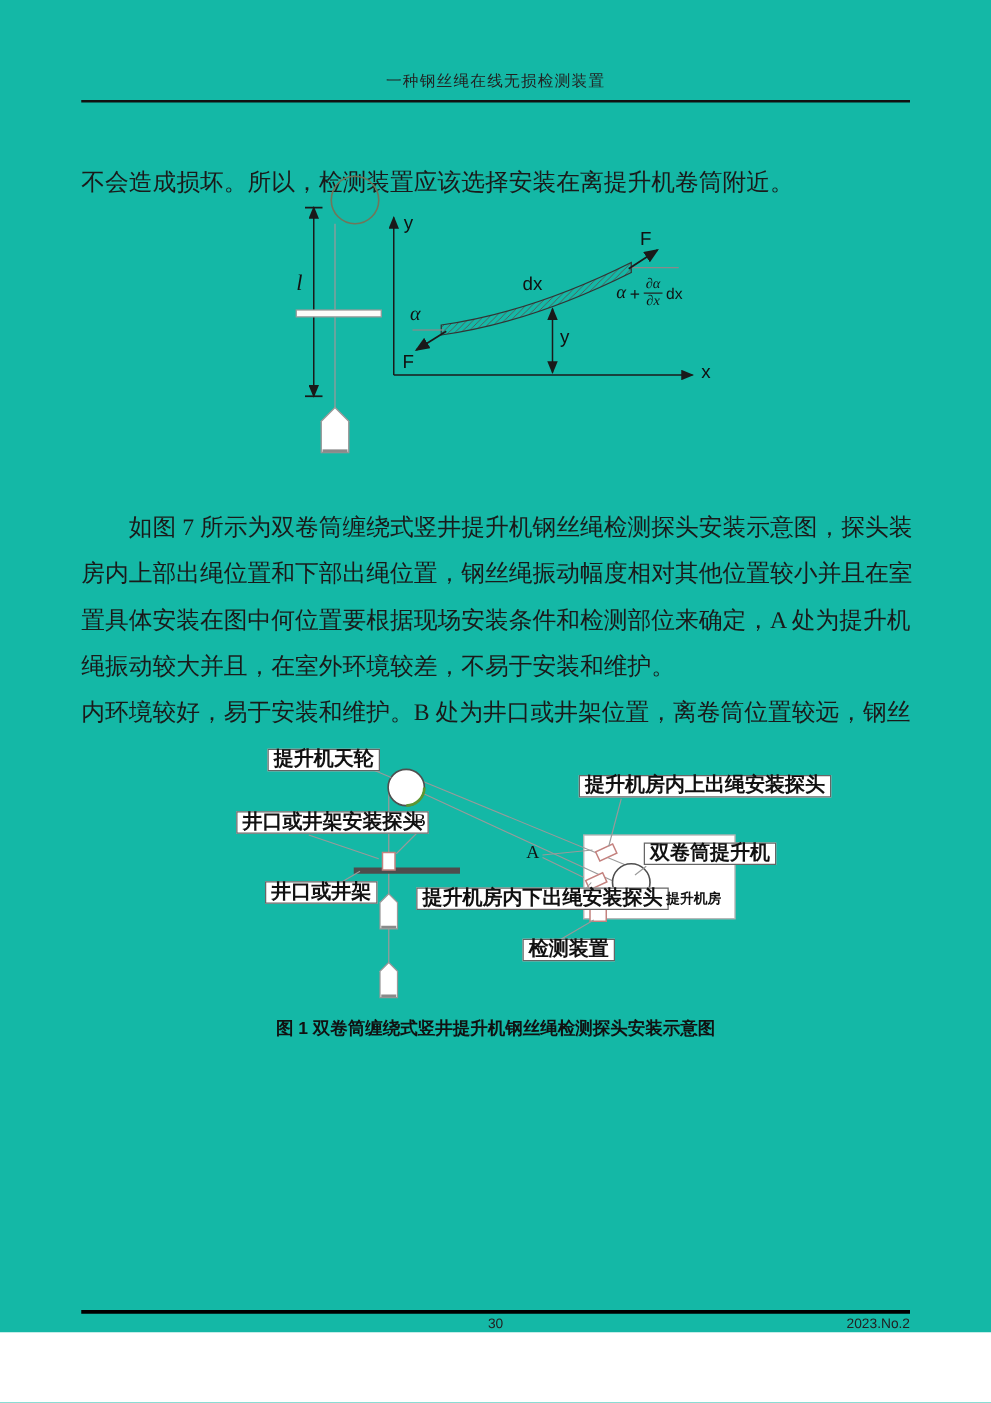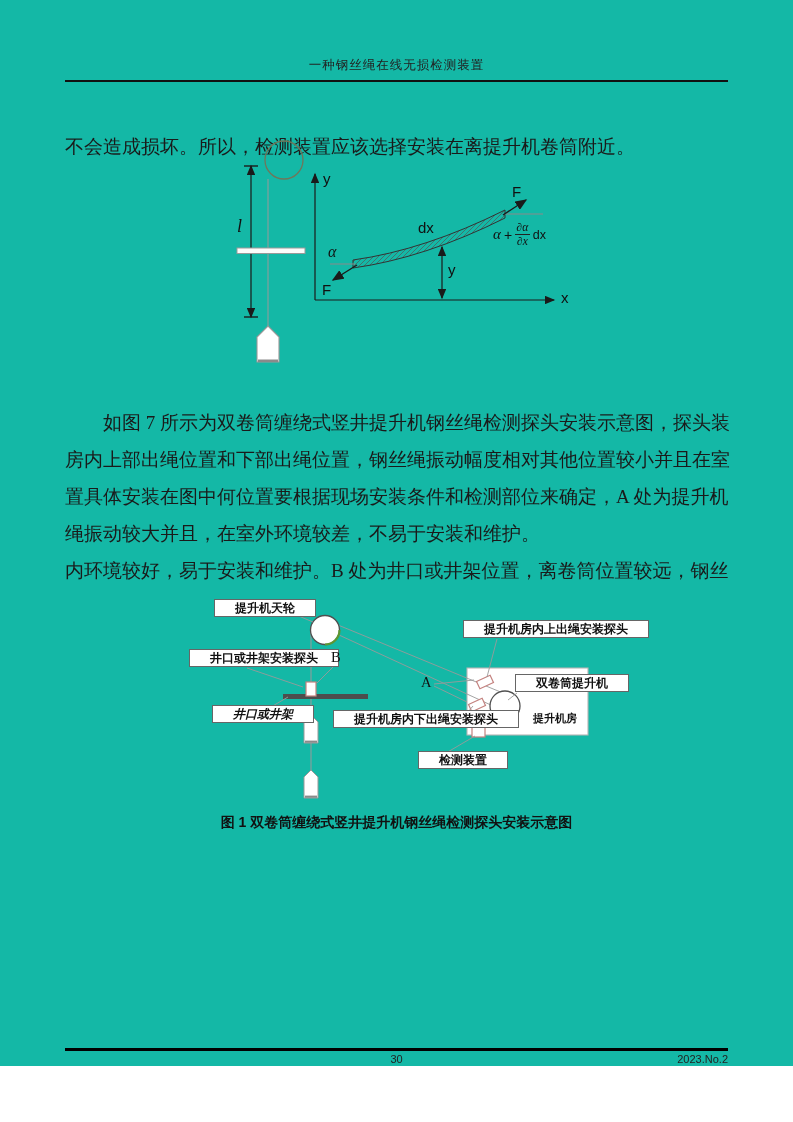--- a/index.html
+++ b/index.html
@@ -25,22 +25,22 @@
   .fig7{top:595px;height:215px;}
   .fig svg{position:absolute;left:0;top:0;}
   .fig-label{position:absolute;font-family:"Liberation Sans","DejaVu Sans",sans-serif;font-size:15px;color:#111;white-space:nowrap;}
   .serifit{font-family:"Liberation Serif","DejaVu Serif",serif;font-style:italic;}
   .formula{display:flex;align-items:center;gap:3px;font-size:14px;color:#111;}
   .formula .alpha{font-style:italic;font-size:15px;font-family:"Liberation Serif",serif;}
   .frac{display:inline-flex;flex-direction:column;align-items:center;font-style:italic;
         font-family:"Liberation Serif",serif;font-size:11.5px;line-height:1.15;}
   .frac .den{border-top:1px solid #222;padding:0 2px;}
   .formula .dxl{font-family:"Liberation Sans",sans-serif;font-size:12.5px;}
-  .lbl{position:absolute;border:1px solid #666;background:#fff;padding:1px 20px;
-       font-family:"Liberation Sans","DejaVu Sans",sans-serif;font-size:12px;line-height:14px;
+  .lbl{position:absolute;border:1px solid #666;background:#fff;padding:1px 4px;
+       font-family:"Liberation Sans","DejaVu Sans",sans-serif;font-size:16px;line-height:14px;
        font-weight:600;color:#111;white-space:nowrap;}
   .plain-lbl{position:absolute;font-family:"Liberation Sans","DejaVu Sans",sans-serif;
        font-size:11px;font-weight:600;color:#111;white-space:nowrap;}
   .pt-letter{position:absolute;font-family:"Liberation Serif","DejaVu Serif",serif;font-size:14.5px;color:#111;}
   
   .ftr-rule{top:1048px;left:65px;width:663px;height:2.5px;background:#000;}
   .ftr-page{top:1053px;left:0;width:100%;text-align:center;font-size:11px;font-family:"Liberation Sans",sans-serif;color:#222;}
   .ftr-issue{top:1053px;right:65px;font-size:11px;font-family:"Liberation Sans",sans-serif;color:#222;}
 </style>
 </head>
@@ -153,21 +153,21 @@
         <line x1="432" y1="44" x2="422" y2="82"></line>
         <line x1="369" y1="89" x2="409" y2="85"></line>
         <line x1="369" y1="91" x2="402" y2="107"></line>
         <line x1="402" y1="118" x2="408" y2="111"></line>
         <line x1="381" y1="158" x2="410" y2="141"></line>
         <line x1="452" y1="98" x2="443" y2="105"></line>
       </g>
     </svg>
     <div class="lbl" style="left:149px;top:4px;">提升机天轮</div>
     <div class="lbl" style="left:124px;top:54px;">井口或井架安装探头</div>
-    <div class="lbl" style="left:147px;top:110px;font-style:italic;">井口或井架</div>
+    <div class="lbl" style="left:147px;top:110px;">井口或井架</div>
     <div class="lbl" style="left:398px;top:25px;">提升机房内上出绳安装探头</div>
     <div class="lbl" style="left:268px;top:115px;">提升机房内下出绳安装探头</div>
     <div class="lbl" style="left:450px;top:79px;">双卷筒提升机</div>
     <div class="lbl" style="left:353px;top:156px;">检测装置</div>
     <div class="plain-lbl" style="left:468px;top:116px;">提升机房</div>
     <div class="pt-letter" style="left:356px;top:79px;">A</div>
     <div class="pt-letter" style="left:266px;top:54px;">B</div>
   </div>
   <div class="abs caption cap7">图 1 双卷筒缠绕式竖井提升机钢丝绳检测探头安装示意图</div>
 

